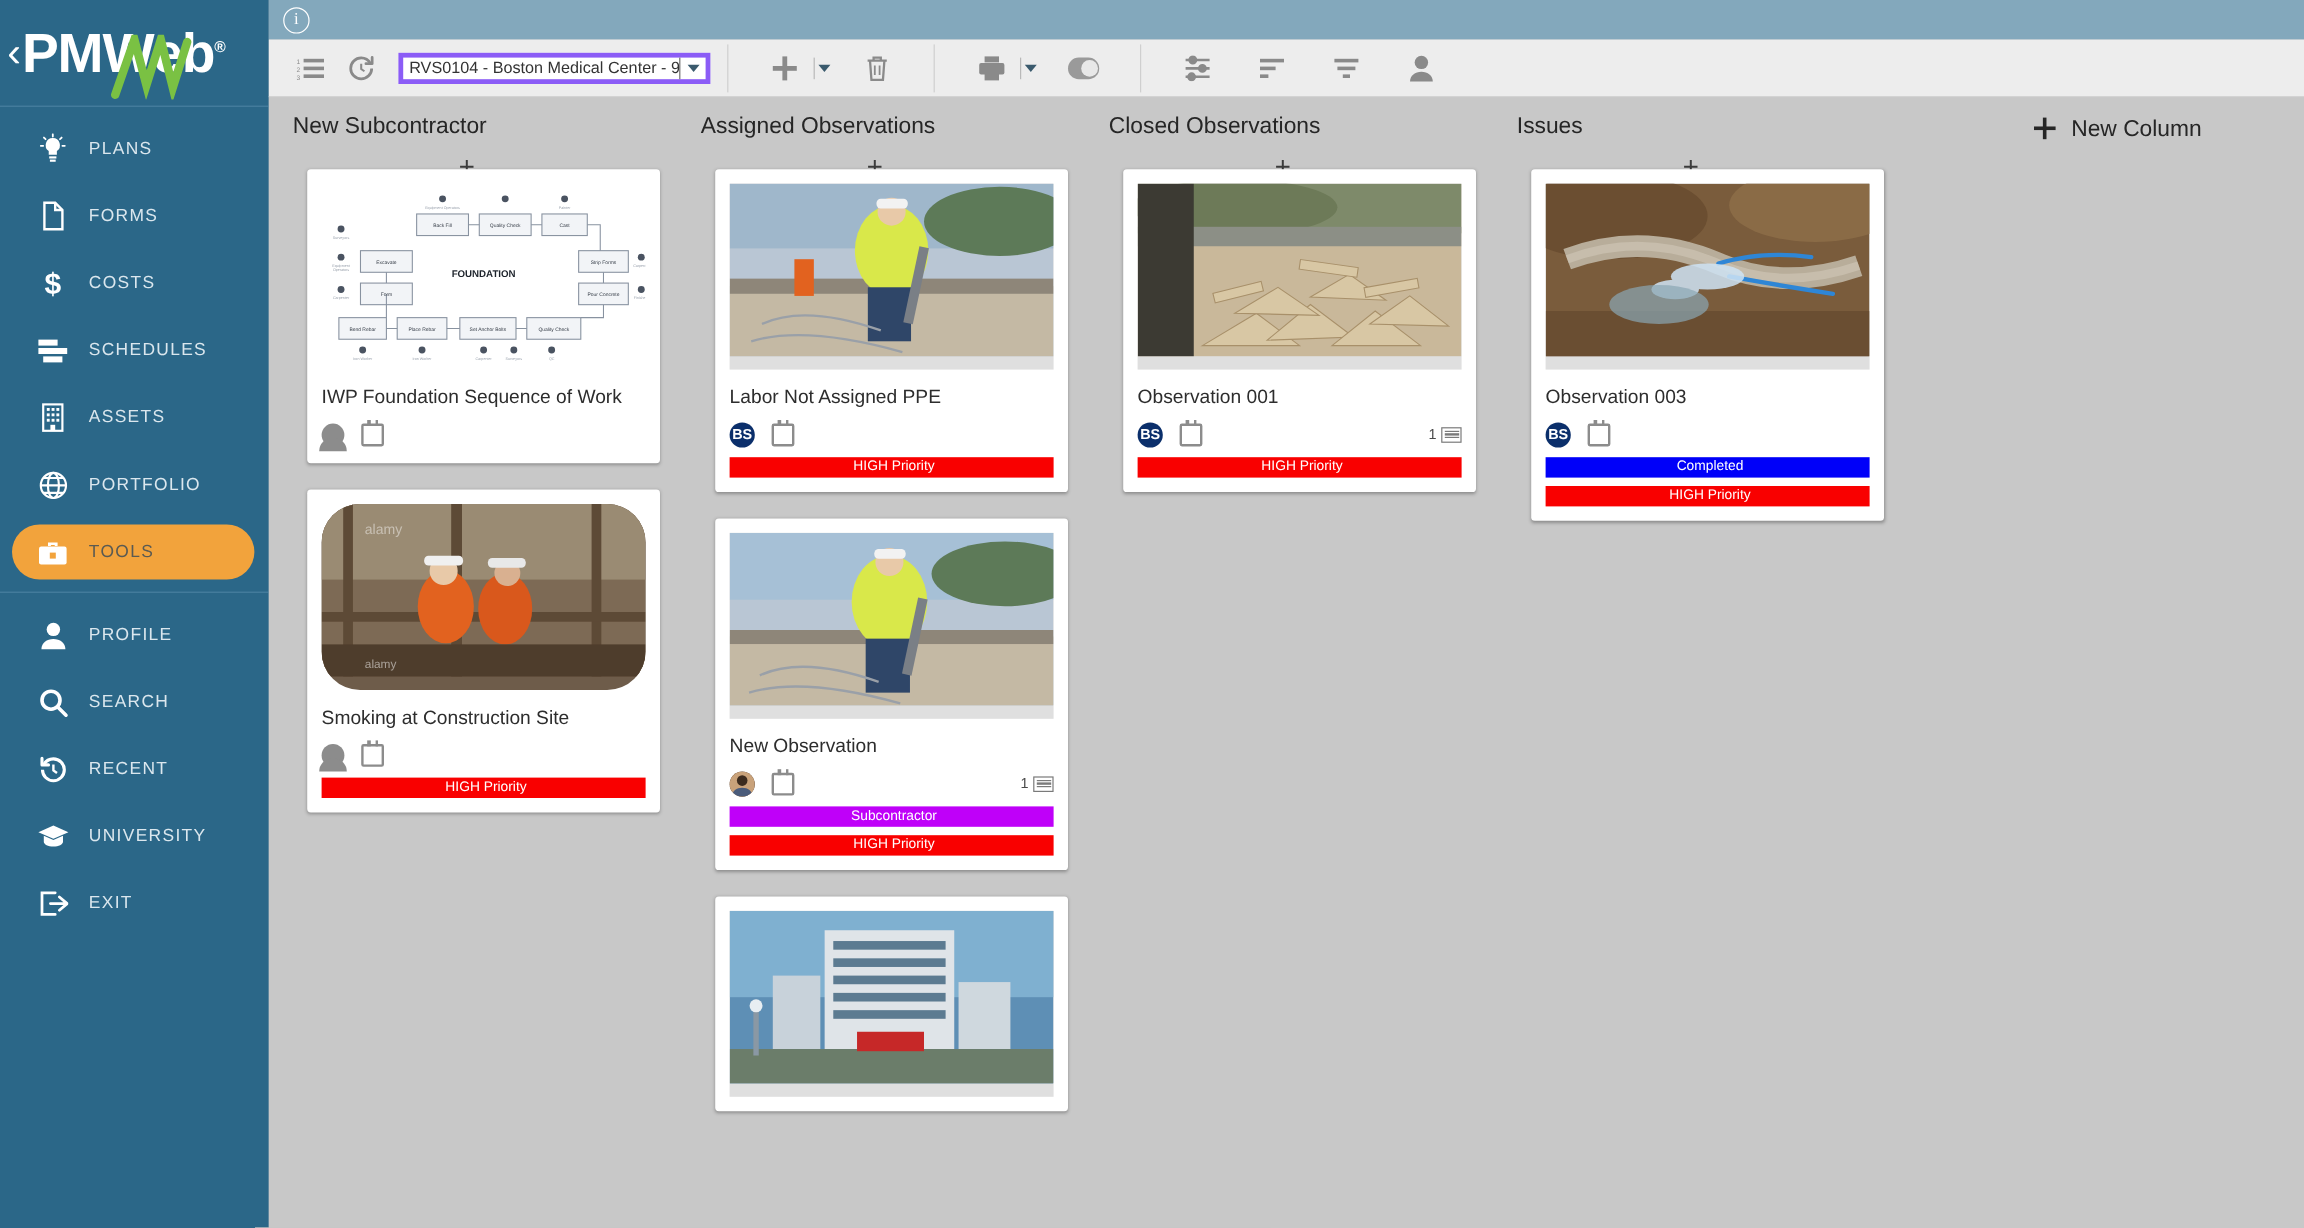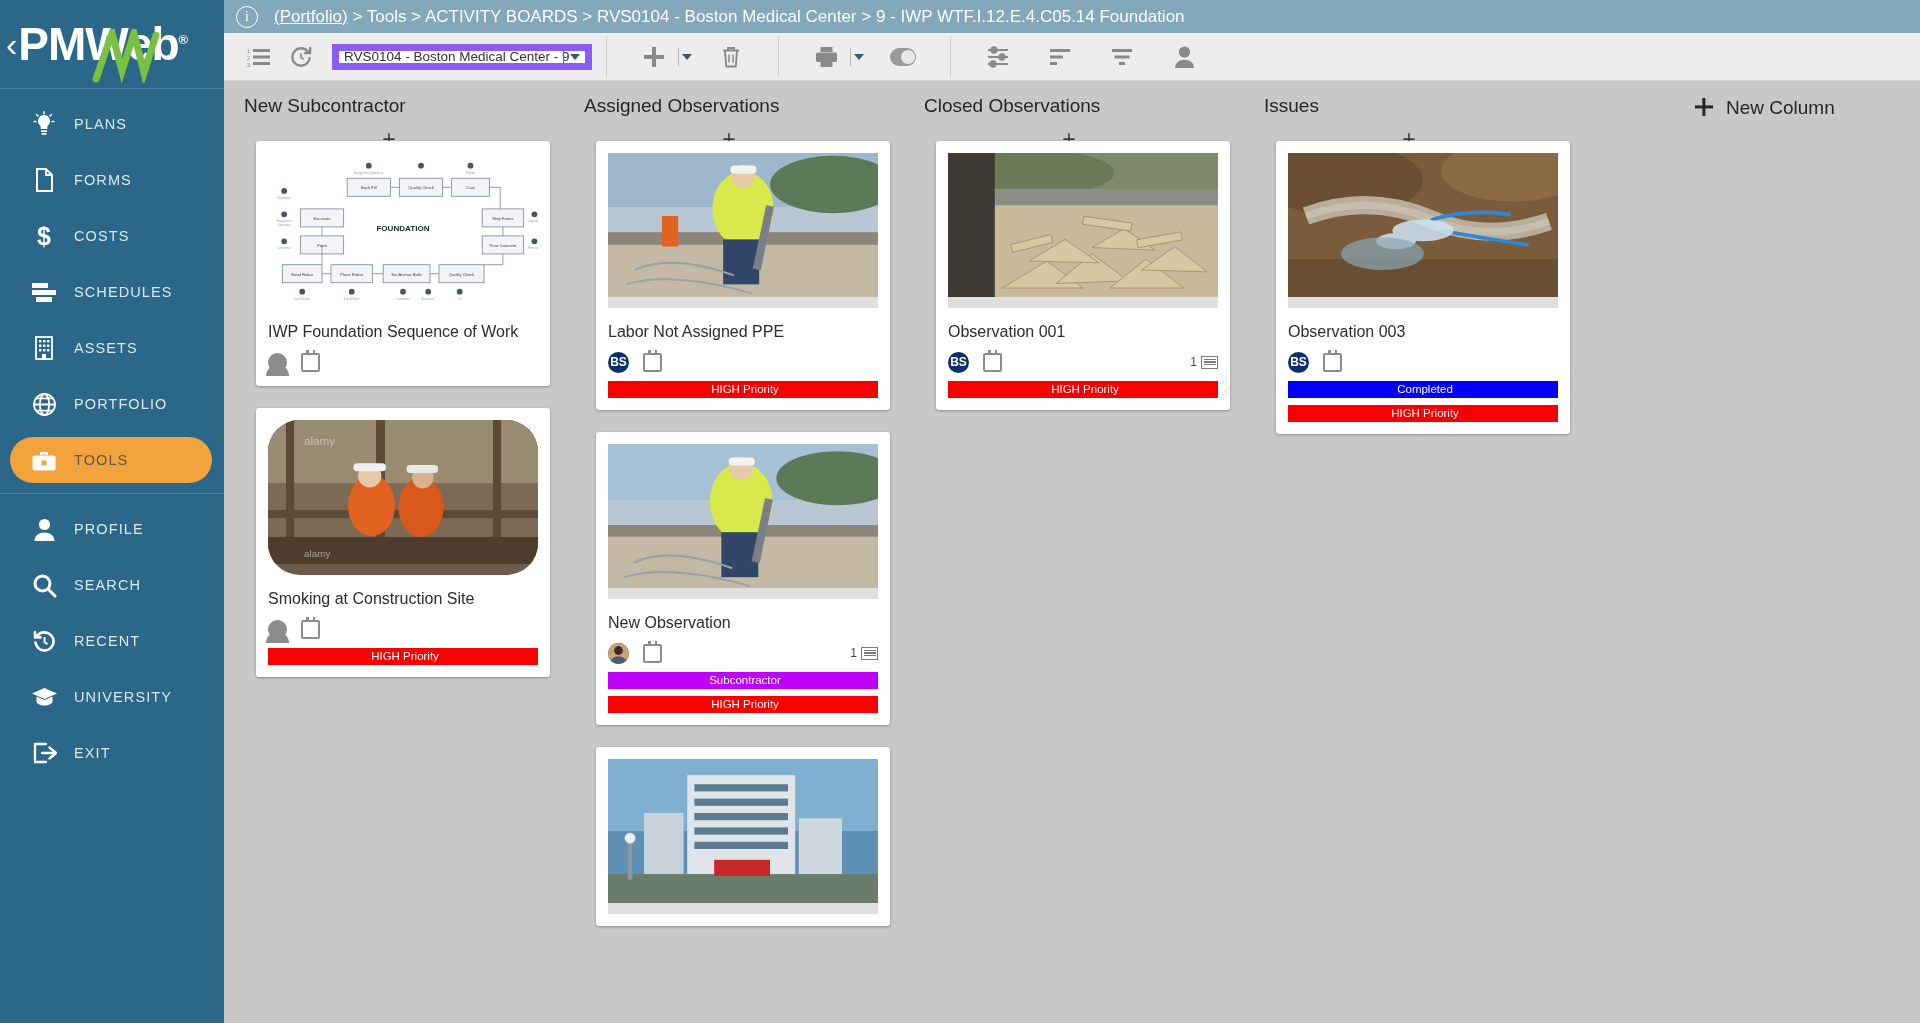--- a/index.html
+++ b/index.html
@@ -32,21 +32,21 @@
               display:flex; align-items:center; justify-content:center; font-family:"Liberation Serif",serif; flex-shrink:0; }
   .crumb-text { color:#fff; font-size:17px; margin-left:16px; white-space:nowrap; }
   .crumb-link { text-decoration:underline; }
 
   .toolbar { height:48px; background:#ededed; display:flex; align-items:center; flex-shrink:0; border-bottom:1px solid #d3d3d3; }
   .tb-grp { display:flex; align-items:center; height:48px; padding:0 14px; }
   .tb-sep { width:1px; height:40px; background:#cfcfcf; }
   .tb-btn { width:42px; height:40px; display:flex; align-items:center; justify-content:center; cursor:pointer; color:#8a8a8a; }
   .tb-caret { width:0;height:0;border-left:5px solid transparent;border-right:5px solid transparent;border-top:6px solid #3a5a6d; cursor:pointer; }
   .tb-pipe { width:1px; height:18px; background:#b9b9b9; margin:0 3px; }
-  .tb-select { width:260px; height:26px; border:7px solid #8b5cf6; background:#fff; display:flex; align-items:center;
+  .tb-select { width:260px; height:26px; border:4px solid #8b5cf6; background:#fff; display:flex; align-items:center;
                font-size:13.5px; color:#333; padding-left:5px; margin-left:10px; cursor:pointer; position:relative; }
   .tb-select .arrow-box { position:absolute; right:0; top:0; width:22px; height:100%; border-left:1px solid #6f6f6f;
                display:flex; align-items:center; justify-content:center; }
   .sel-txt { overflow:hidden; white-space:nowrap; width:230px; }
 
   
   .board { flex:1; background:#c8c8c8; overflow:hidden; position:relative; }
   .col-heads { display:flex; padding-top:14px; }
   .col-head { width:340px; flex-shrink:0; padding-left:20px; }
   .col-title { font-size:19px; color:#262626; }
@@ -236,21 +236,20 @@
         <span class="nav-label">EXIT</span>
       </div>
 
     </div>
   </div>
 
   <div class="main">
 
     <div class="crumb-bar">
       <span class="info-ico">i</span>
-      <span class="crumb-text"><span class="crumb-link">(Portfolio)</span><span> &gt; Tools &gt; ACTIVITY BOARDS &gt; RVS0104 - Boston Medical Center &gt; 9 - IWP WTF.I.12.E.4.C05.14 Foundation</span></span>
     </div>
 
     <div class="toolbar">
       <div class="tb-grp">
         <div class="tb-btn">
             <svg width="24" height="20" viewBox="0 0 24 20" fill="#8a8a8a">
               <text x="0" y="6" font-size="5.5" font-family="Liberation Sans, sans-serif">1</text>
               <text x="0" y="13" font-size="5.5" font-family="Liberation Sans, sans-serif">2</text>
               <text x="0" y="20" font-size="5.5" font-family="Liberation Sans, sans-serif">3</text>
               <rect x="6" y="2" width="17" height="3"></rect>

